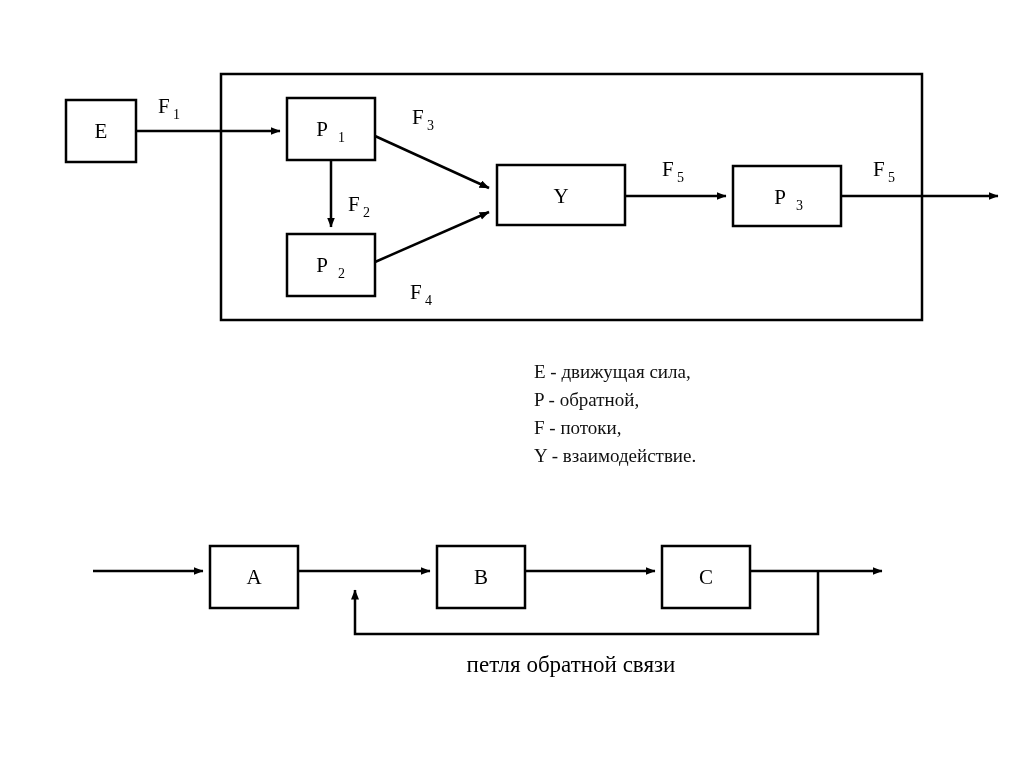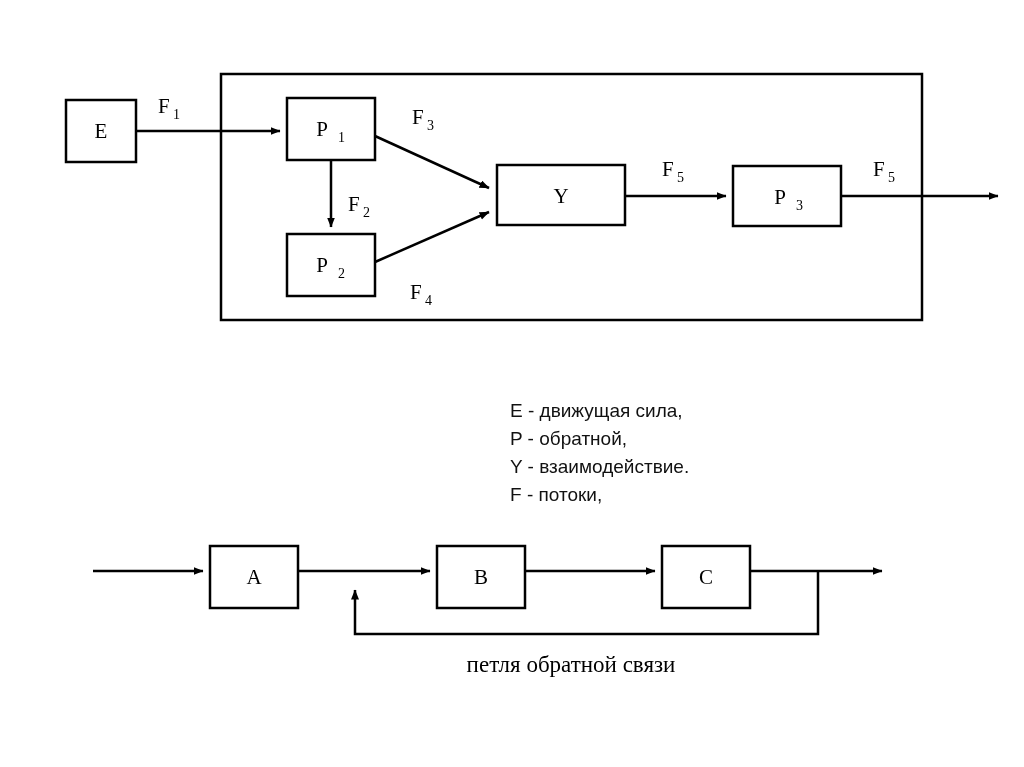--- a/index.html
+++ b/index.html
@@ -23,28 +23,27 @@
   }
   svg.diagram {
     position: absolute;
     left: 0;
     top: 0;
     width: 1024px;
     height: 767px;
   }
   .legend {
     position: absolute;
-    left: 510px;
+    left: 534px;
     top: 358px;
-    font-family: Liberation Sans, sans-serif;
+    font-family: Liberation Serif, serif;
     font-size: 19px;
     line-height: 28px;
     color: #111111;
     white-space: nowrap;
-    margin-top: 39px;
   }
   .legend div {
     height: 28px;
   }
   .box-label {
     font-family: "Liberation Serif", serif;
     font-size: 21px;
     fill: #000000;
   }
   .flow-label {
@@ -164,17 +163,17 @@
     <line x1="750" y1="571" x2="882" y2="571" stroke="#000000" stroke-width="2.5" marker-end="url(#arrow)"></line>
 
     <path d="M 818 571 L 818 634 L 355 634 L 355 590" fill="none" stroke="#000000" stroke-width="2.5" marker-end="url(#arrow)"></path>
 
     <text class="caption-text" x="571" y="672" text-anchor="middle">петля обратной связи</text>
   </svg>
 
   <div class="legend">
     <div>E - движущая сила,</div>
     <div>P - обратной,</div>
+    <div>F - потоки,</div>
     <div>Y - взаимодействие.</div>
-    <div>F - потоки,</div>
   </div>
 
 </div>
 
 </body></html>

